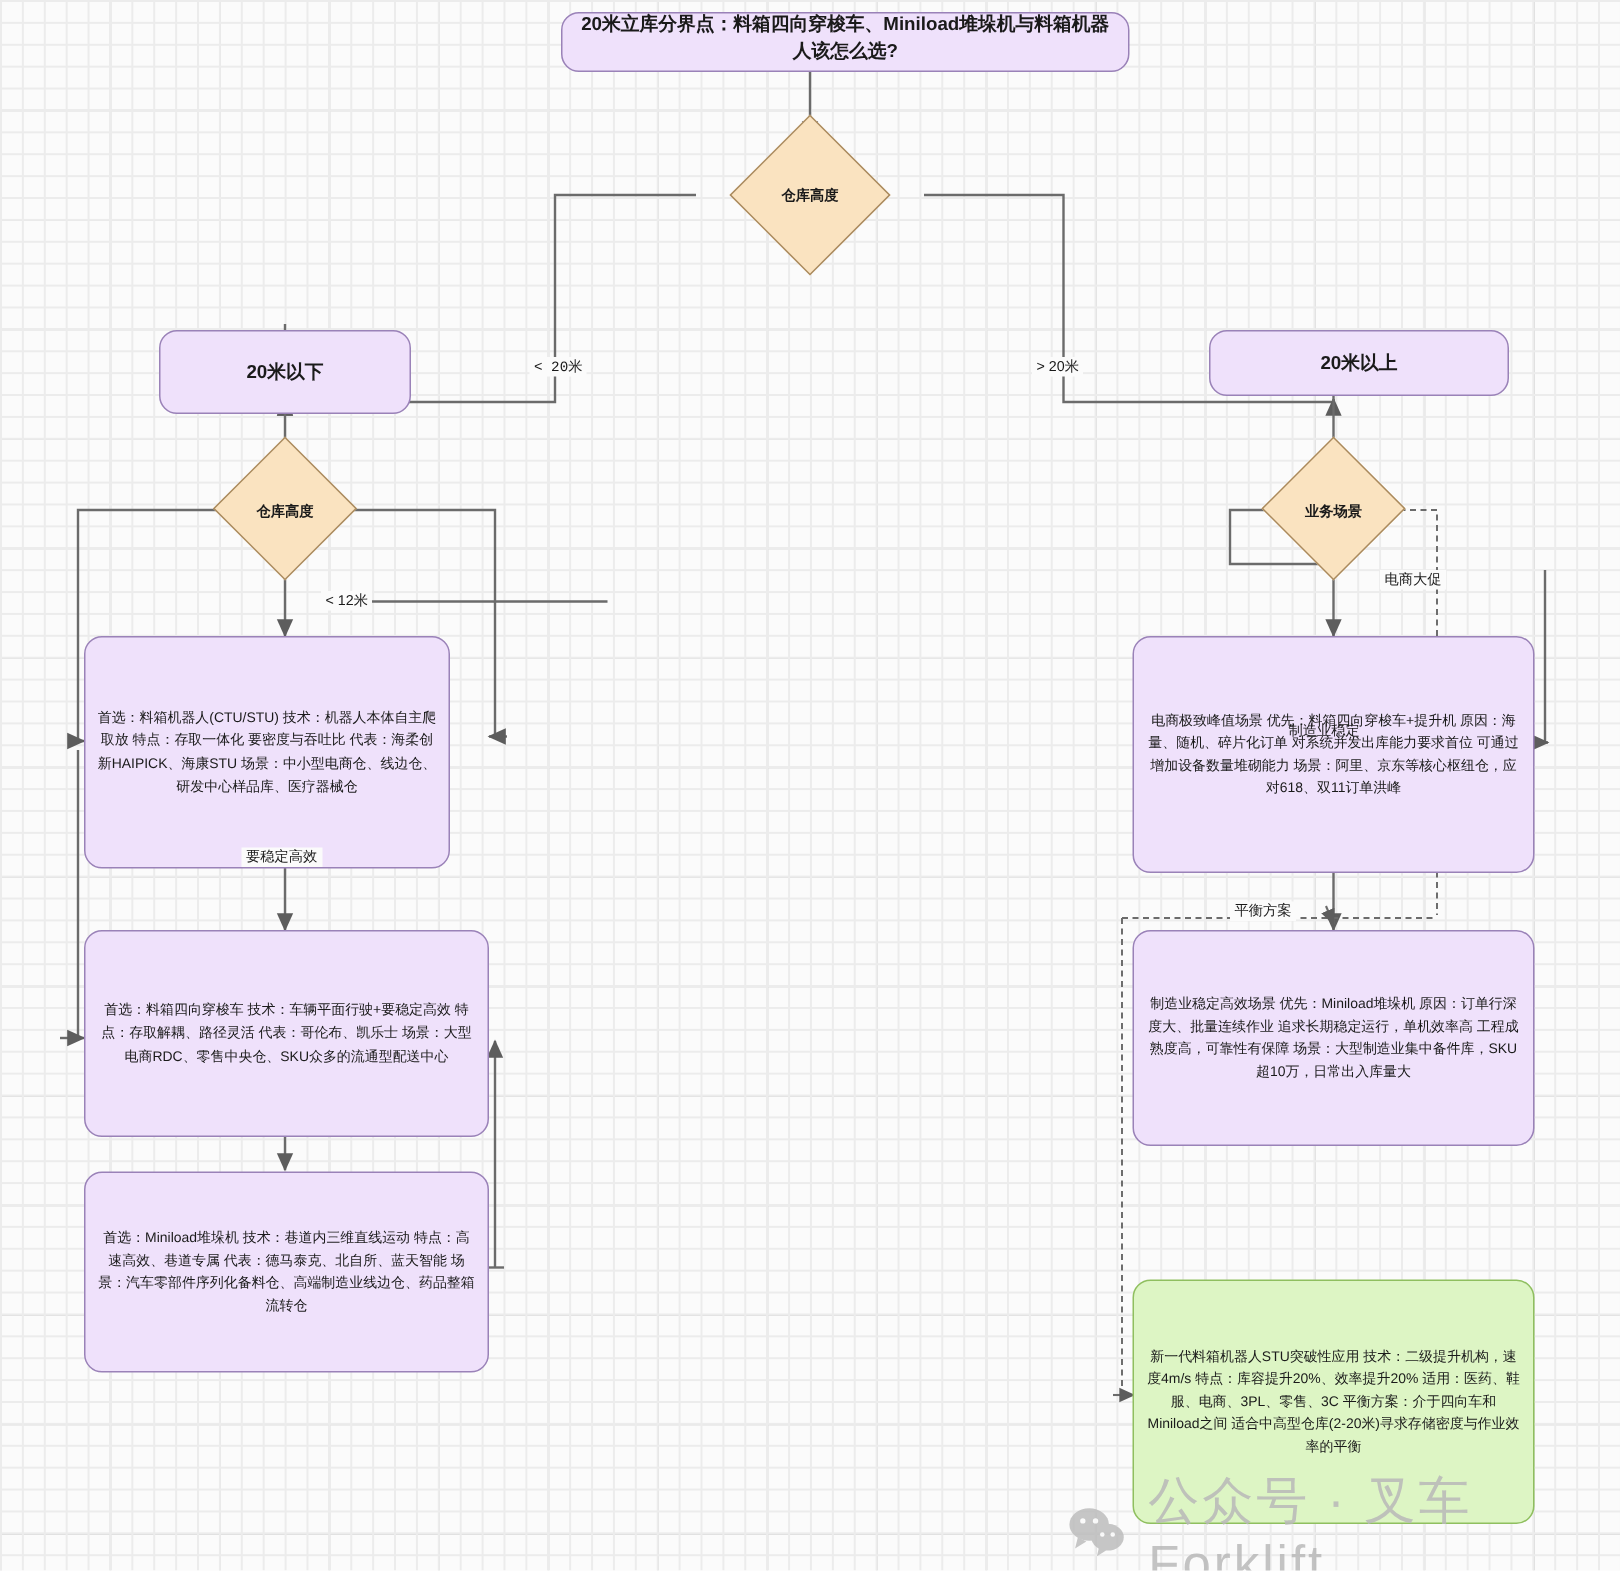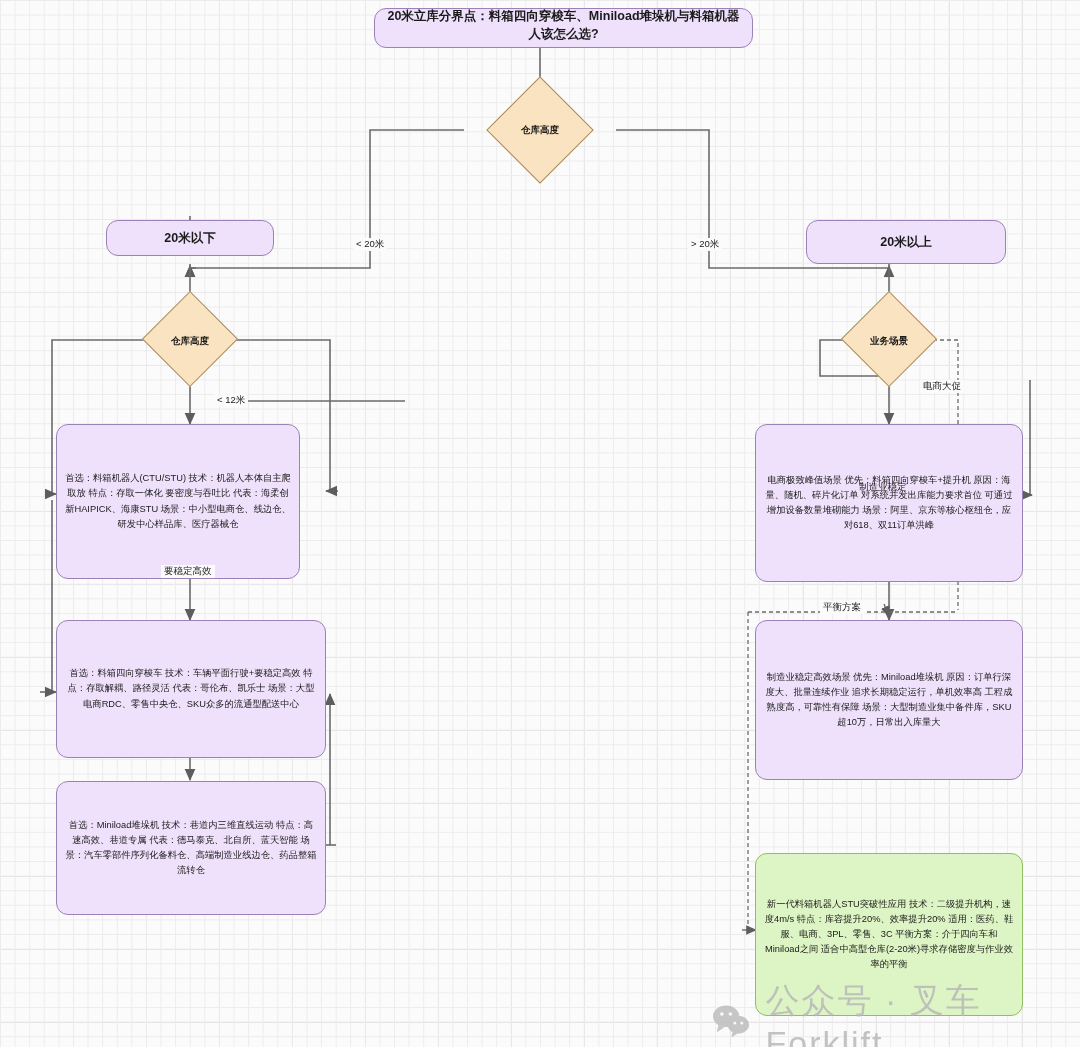--- a/index.html
+++ b/index.html
@@ -172,21 +172,21 @@
 
   <div class="node title-box" style="left:374px;top:8px;width:379px;height:40px;align-items:flex-end;">
     <span>20米立库分界点：料箱四向穿梭车、Miniload堆垛机与料箱机器人该怎么选?</span>
   </div>
 
   <div class="diamond" style="left:486px;top:94px;width:108px;height:72px;">
     <div class="shape" style="width:76px;height:76px;left:16px;top:-2px;"></div>
     <div class="dlabel">仓库高度</div>
   </div>
 
-  <div class="node rbox hdr-box" style="left:106px;top:220px;width:168px;height:36px;">
+  <div class="node rbox hdr-box" style="left:106px;top:220px;width:168px;height:56px;">
     <span>20米以下</span>
   </div>
   <div class="node rbox hdr-box" style="left:806px;top:220px;width:200px;height:44px;">
     <span>20米以上</span>
   </div>
 
   <div class="diamond" style="left:136px;top:305px;width:108px;height:72px;">
     <div class="shape" style="width:68px;height:68px;left:20px;top:0px;"></div>
     <div class="dlabel">仓库高度</div>
   </div>
@@ -205,29 +205,29 @@
   </div>
 
   <div class="node rbox desc" style="left:56px;top:781px;width:270px;height:134px;">
     <span>首选：Miniload堆垛机 技术：巷道内三维直线运动 特点：高速高效、巷道专属 代表：德马泰克、北自所、蓝天智能 场景：汽车零部件序列化备料仓、高端制造业线边仓、药品整箱流转仓</span>
   </div>
 
   <div class="node rbox desc" style="left:755px;top:424px;width:268px;height:158px;">
     <span>电商极致峰值场景 优先：料箱四向穿梭车+提升机 原因：海量、随机、碎片化订单 对系统并发出库能力要求首位 可通过增加设备数量堆砌能力 场景：阿里、京东等核心枢纽仓，应对618、双11订单洪峰</span>
   </div>
 
-  <div class="node rbox desc" style="left:755px;top:620px;width:268px;height:160px;">
+  <div class="node rbox desc" style="left:755px;top:620px;width:268px;height:144px;">
     <span>制造业稳定高效场景 优先：Miniload堆垛机 原因：订单行深度大、批量连续作业 追求长期稳定运行，单机效率高 工程成熟度高，可靠性有保障 场景：大型制造业集中备件库，SKU超10万，日常出入库量大</span>
   </div>
 
   <div class="node rbox green desc" style="left:755px;top:853px;width:268px;height:163px;">
     <span>新一代料箱机器人STU突破性应用 技术：二级提升机构，速度4m/s 特点：库容提升20%、效率提升20% 适用：医药、鞋服、电商、3PL、零售、3C 平衡方案：介于四向车和Miniload之间 适合中高型仓库(2-20米)寻求存储密度与作业效率的平衡</span>
   </div>
 
-  <div class="edge-label" style="left:353px;top:238px;">
+  <div class="edge-label" style="left:353px;top:238px;font-family:Liberation Mono, monospace;">
     <span>&lt; 20米</span>
   </div>
   <div class="edge-label" style="left:688px;top:238px;">
     <span>&gt; 20米</span>
   </div>
   <div class="edge-label" style="left:214px;top:394px;">
     <span>&lt; 12米</span>
   </div>
   <div class="edge-label" style="left:161px;top:565px;">
     <span>要稳定高效</span>

